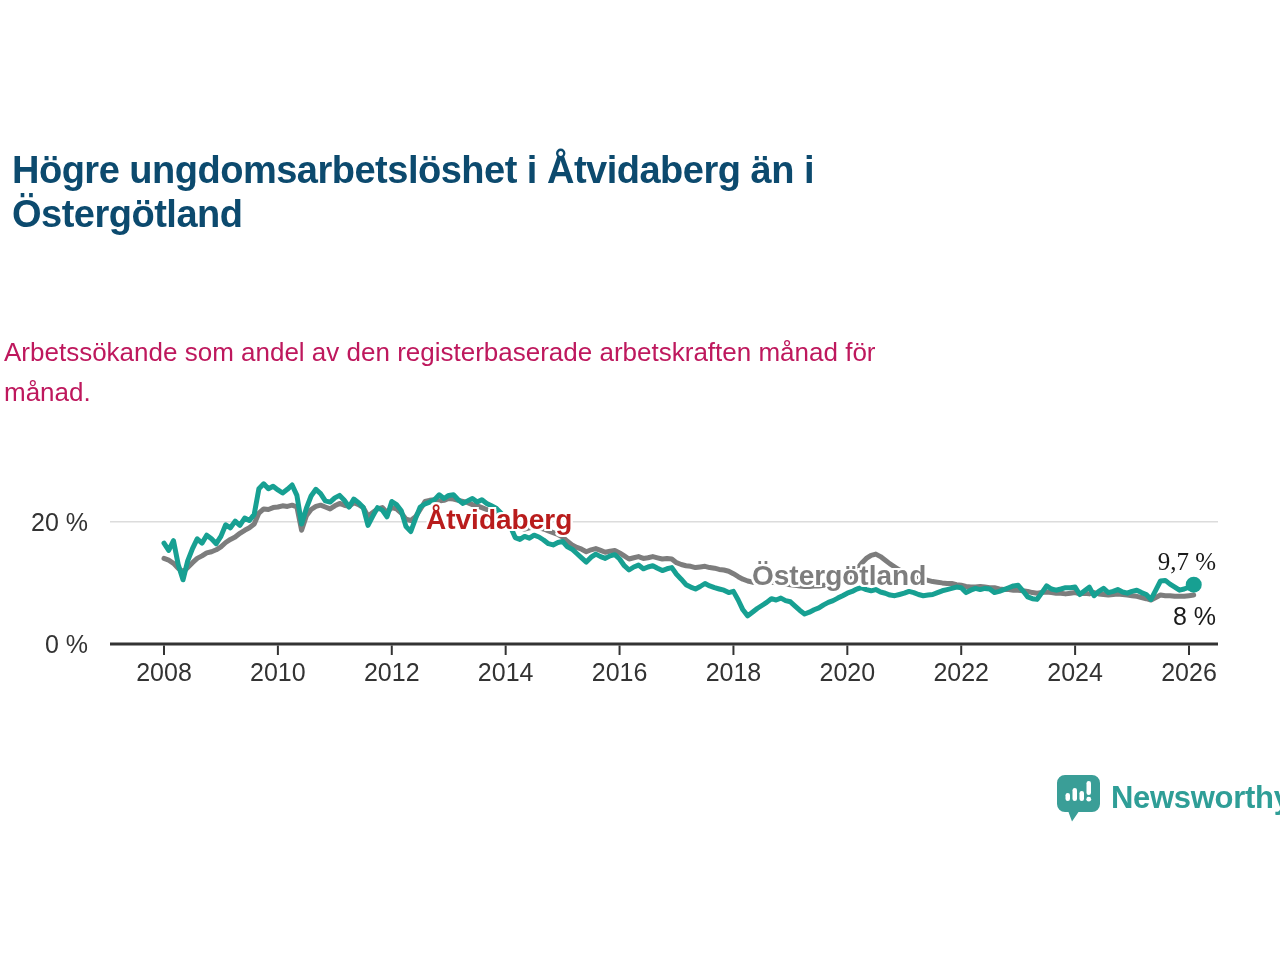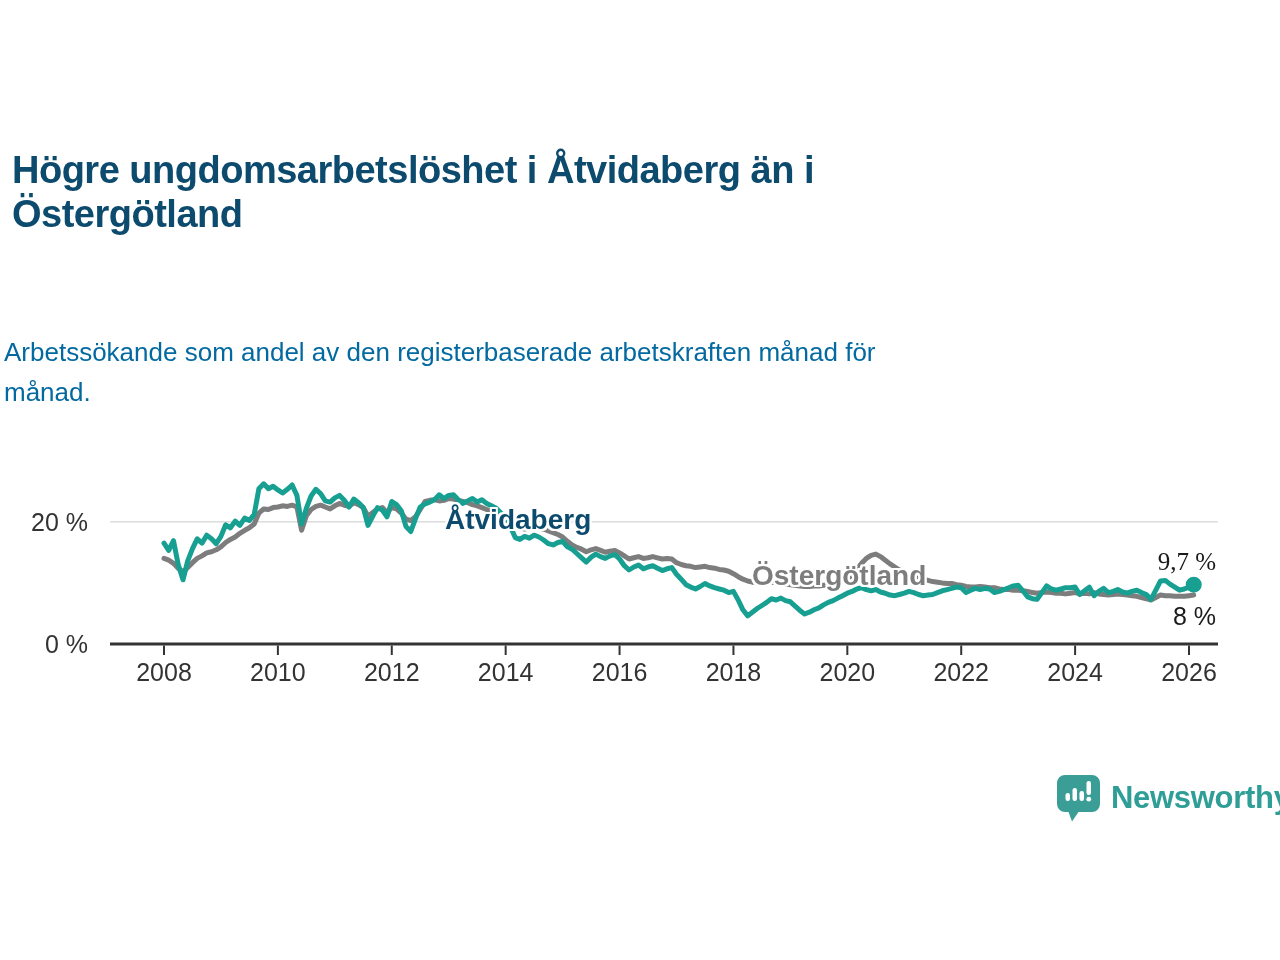--- a/index.html
+++ b/index.html
@@ -3,26 +3,26 @@
 <meta charset="utf-8">
 <style>
   html,body{margin:0;padding:0;}
   body{width:1280px;height:960px;background:#ffffff;overflow:hidden;
        font-family:"Liberation Sans","DejaVu Sans",sans-serif;position:relative;}
   .canvas{position:absolute;inset:0;}
   .chart-title{position:absolute;left:4px;top:140px;width:1040px;margin:8px;
       font-size:38px;line-height:44px;font-weight:700;color:#0c4a6e;
       letter-spacing:-0.5px;white-space:pre-line;}
   .chart-subtitle{position:absolute;left:4px;top:332px;width:1190px;margin:0;
-      font-size:26px;line-height:40px;font-weight:400;color:#0369a1;white-space:pre-line;}
+      font-size:26px;line-height:40px;font-weight:400;color:#be185d;white-space:pre-line;}
   #chart-svg{position:absolute;left:0;top:0;width:1280px;height:960px;}
   .series-label{position:absolute;font-weight:700;font-size:28px;
       text-shadow:-2px -2px 0 #fff,2px -2px 0 #fff,-2px 2px 0 #fff,2px 2px 0 #fff,
                   0 -2px 0 #fff,0 2px 0 #fff,-2px 0 0 #fff,2px 0 0 #fff;}
-  .series-label.atvidaberg{left:445px;top:504px;color:#0c4a6e;}
+  .series-label.atvidaberg{left:426px;top:504px;color:#b91c1c;}
   .series-label.ostergotland{left:752px;top:560px;color:#7d7d7d;}
   .end-label{position:absolute;font-size:25px;color:#1a1a1a;
       text-shadow:-2px -2px 0 #fff,2px -2px 0 #fff,-2px 2px 0 #fff,2px 2px 0 #fff;}
   .end-label.top{top:548px;right:64px;font-family:Liberation Serif, serif;}
   .end-label.bottom{top:602px;right:64px;}
   .logo{position:absolute;left:1056px;top:774px;display:flex;align-items:center;gap:10px;}
   .logo-text{font-size:31px;font-weight:600;color:#2f9e97;letter-spacing:-0.3px;}
 </style>
 </head>
 <body>

